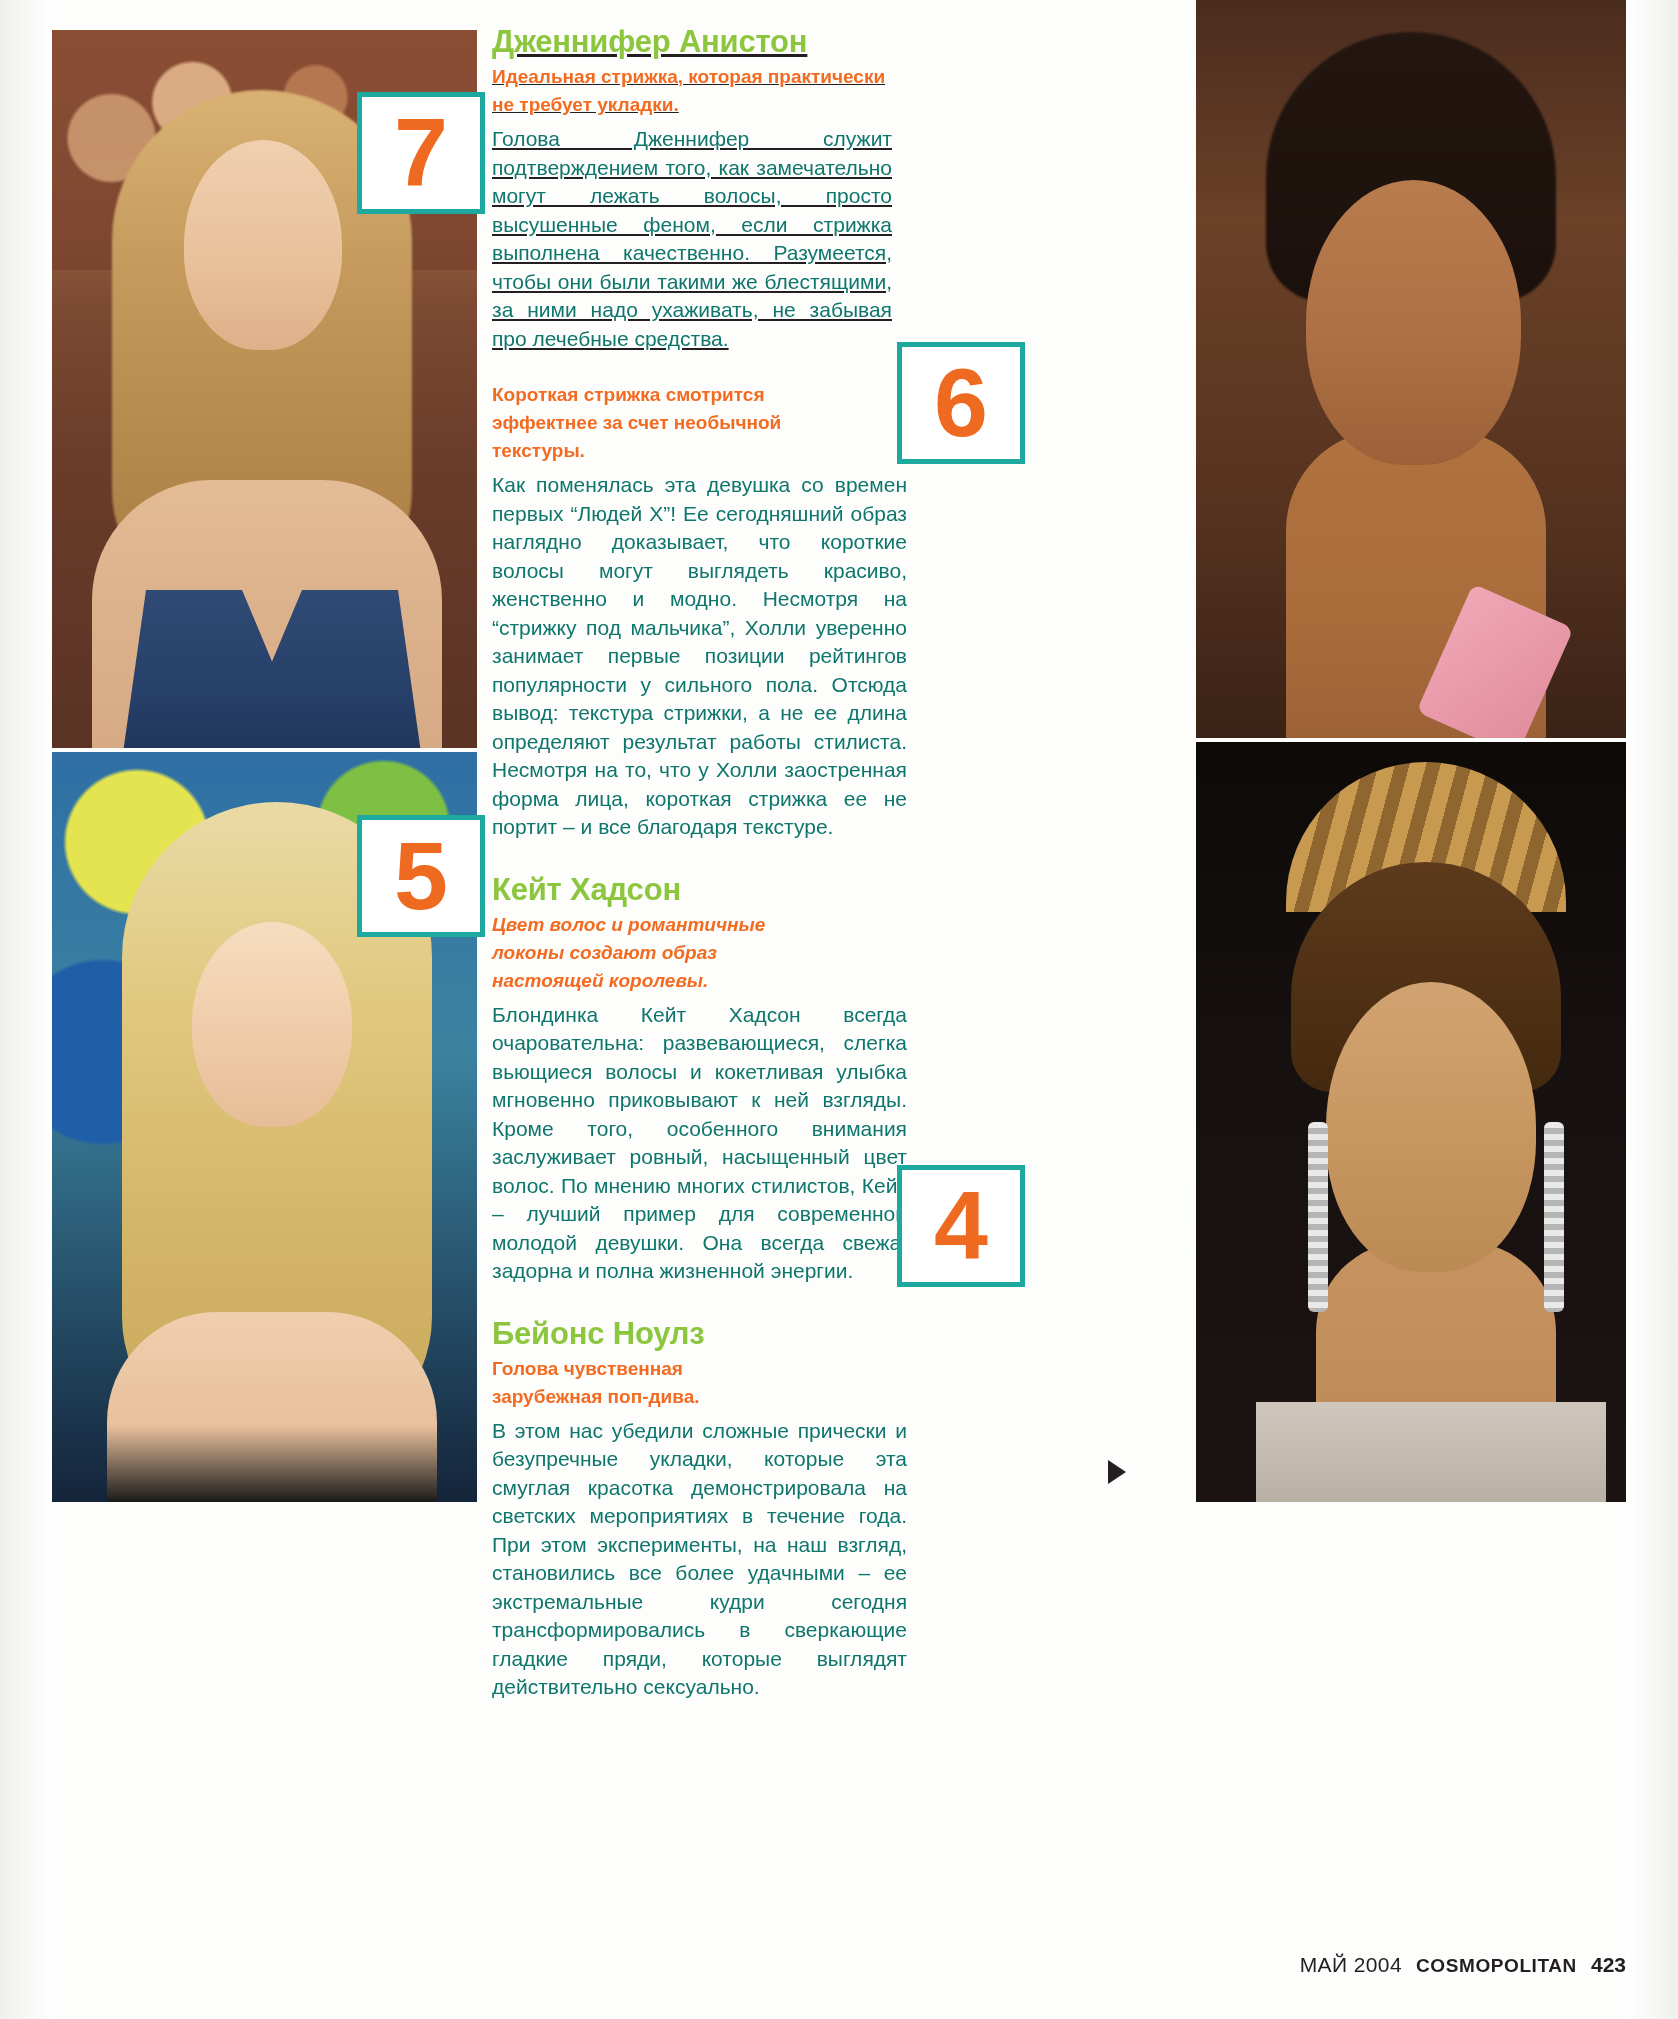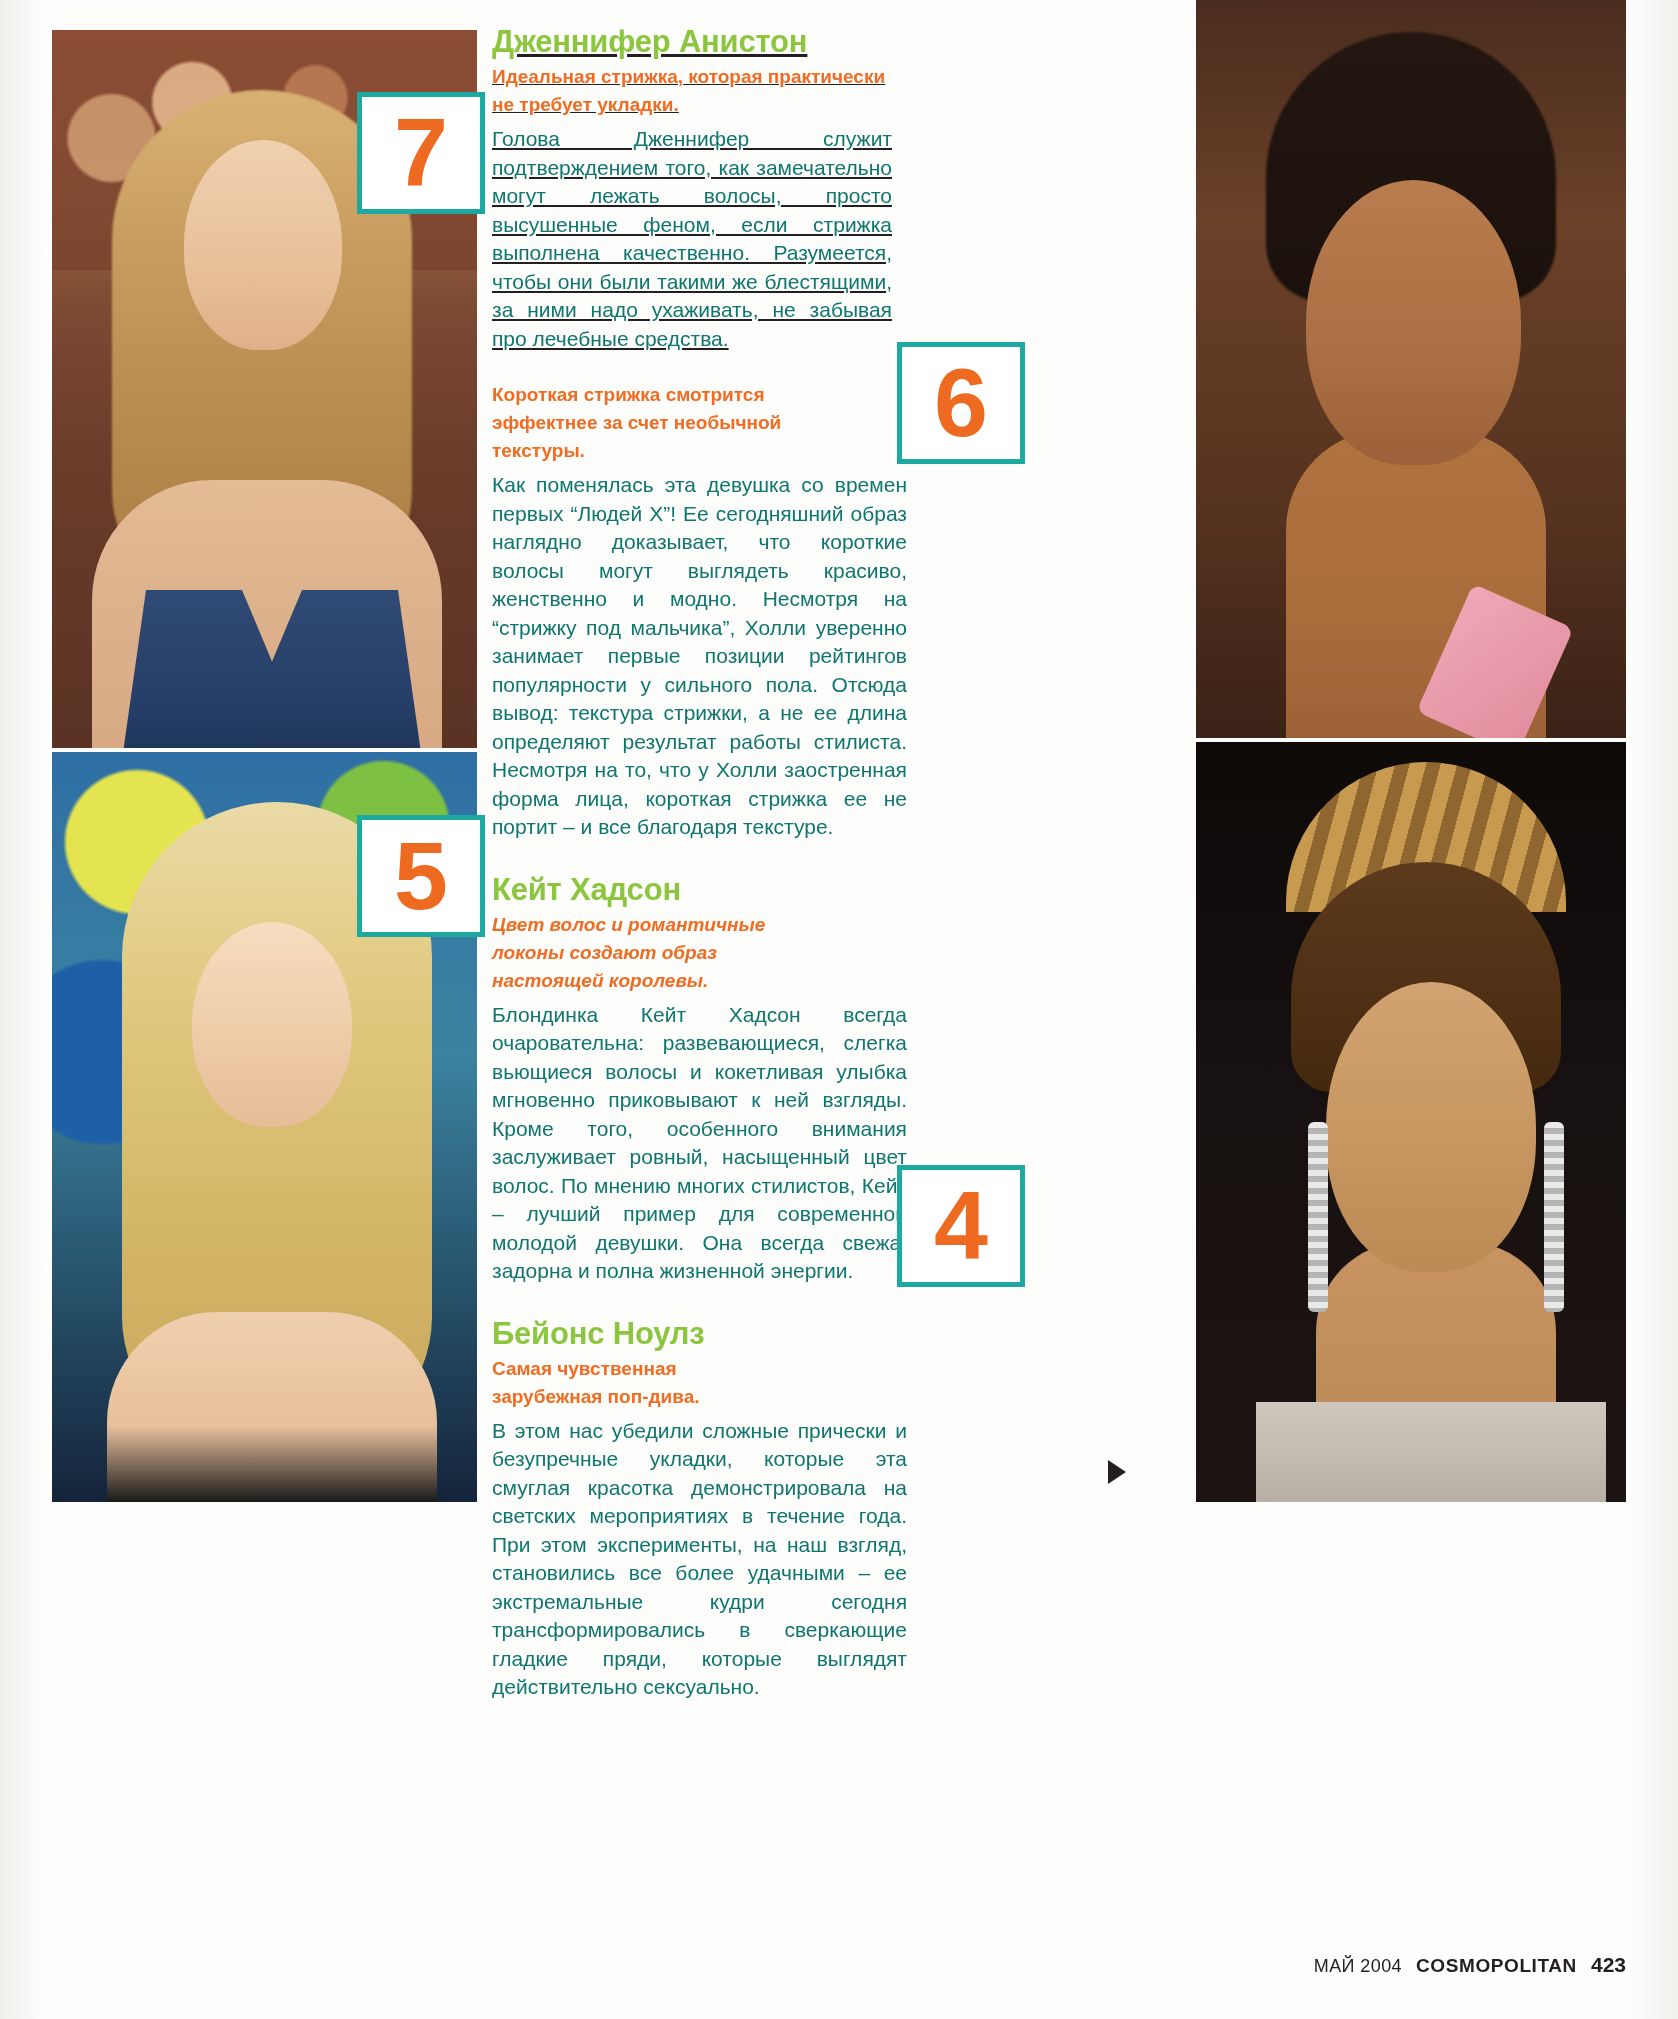--- a/index.html
+++ b/index.html
@@ -239,21 +239,21 @@
   .footer {
     position: absolute;
     right: 52px;
     bottom: 42px;
     display: flex;
     align-items: baseline;
     gap: 14px;
     font-size: 18px;
     color: #231f20;
   }
-  .footer .issue { font-size: 18px; letter-spacing: .4px; }
+  .footer .issue { font-size: 21px; letter-spacing: .4px; }
   .footer .brand { font-weight: bold; font-size: 19px; letter-spacing: .6px; }
   .footer .pageno { font-weight: bold; font-size: 21px; }
 
   
   .gutter-left, .gutter-right {
     position: absolute; top: 0; bottom: 0; width: 52px;
     background: linear-gradient(90deg,#efefec 0%, #ffffff 100%);
   }
   .gutter-left { left: 0; }
   .gutter-right { right: 0; background: linear-gradient(270deg,#f0efec 0%, #ffffff 100%); }
@@ -317,21 +317,21 @@
     </div>
 
     <div class="entry" id="entry-hudson">
       <h2>Кейт Хадсон</h2>
       <p class="lead">Цвет волос и романтичные локоны создают образ настоящей королевы.</p>
       <p class="body">Блондинка Кейт Хадсон всегда очаровательна: развевающиеся, слегка вьющиеся волосы и кокетливая улыбка мгновенно приковывают к ней взгляды. Кроме того, особенного внимания заслуживает ровный, насыщенный цвет волос. По мнению многих стилистов, Кейт – лучший пример для современной молодой девушки. Она всегда свежа, задорна и полна жизненной энергии.</p>
     </div>
 
     <div class="entry" id="entry-beyonce">
       <h2>Бейонс Ноулз</h2>
-      <p class="lead">Самая чувственная зарубежная поп-дива.</p>
+      <p class="lead">Голова чувственная зарубежная поп-дива.</p>
       <p class="body">В этом нас убедили сложные прически и безупречные укладки, которые эта смуглая красотка демонстрировала на светских мероприятиях в течение года. При этом эксперименты, на наш взгляд, становились все более удачными – ее экстремальные кудри сегодня трансформировались в сверкающие гладкие пряди, которые выглядят действительно сексуально.</p>
     </div>
 
   </div>
 
   <div id="continue-arrow"></div>
 
   <div class="footer">
     <span class="issue">МАЙ 2004</span>
     <span class="brand">COSMOPOLITAN</span>

